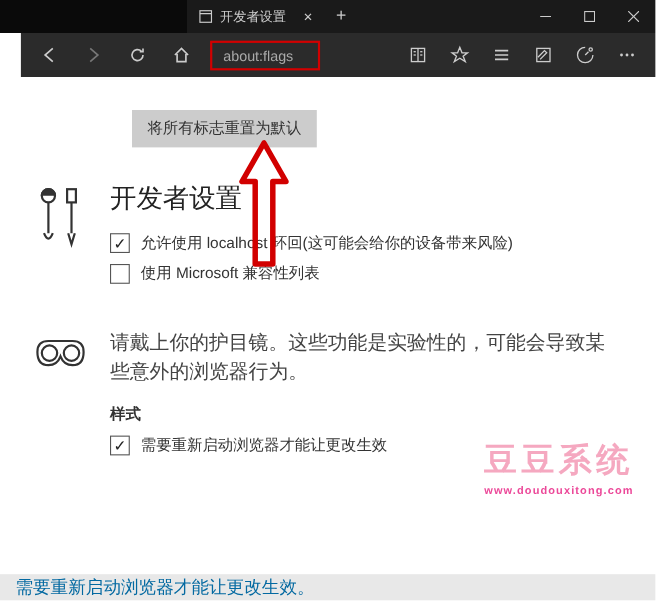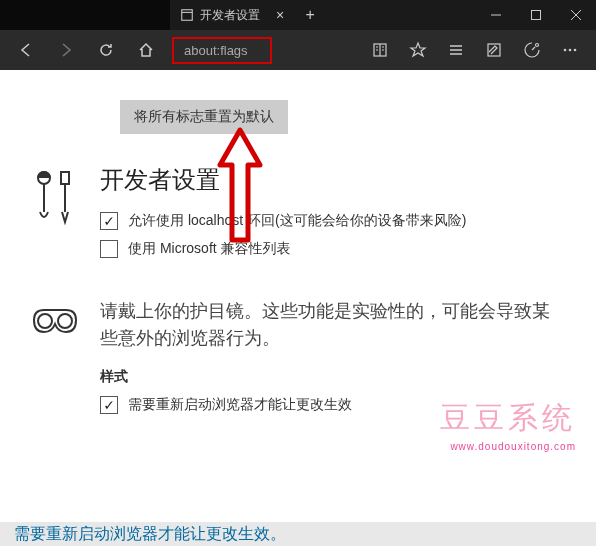--- a/index.html
+++ b/index.html
@@ -6,21 +6,21 @@
     body { font-family: "Segoe UI", "Microsoft YaHei", sans-serif; width: 596px; height: 546px; overflow: hidden; background: #fff; position: relative; }
     
     .titlebar { background: #1a1a1a; height: 30px; display: flex; align-items: center; color: #ccc; }
     .titlebar-left { width: 170px; height: 100%; background: #0a0a0a; }
     .tab { display: flex; align-items: center; padding: 0 10px; height: 100%; font-size: 12px; gap: 6px; }
     .tab-icon { width: 14px; height: 14px; }
     .tab-close { margin-left: auto; padding: 0 6px; font-size: 14px; }
     .titlebar-right { margin-left: auto; display: flex; }
     .window-btn { width: 40px; height: 30px; display: flex; align-items: center; justify-content: center; color: #ccc; }
     
-    .toolbar { background: #2b2b2b; height: 40px; display: flex; align-items: center; padding: 0 8px; gap: 4px; }
+    .toolbar { background: #2b2b2b; height: 40px; display: flex; align-items: center; padding: 0 8px; gap: 4px; margin-left: 19px; }
     .nav-btn { width: 36px; height: 36px; display: flex; align-items: center; justify-content: center; color: #ccc; }
     .address-bar { background: #2b2b2b; color: #aaa; font-size: 13px; padding: 4px 10px; border: 2px solid #d20000; margin: 0 4px; width: 100px; }
     .toolbar-spacer { flex: 1; }
     .toolbar-right { display: flex; gap: 2px; }
     
     .content { padding: 0 20px; height: calc(100% - 70px - 42px); overflow: hidden; background: #fff; position: relative; }
     
     .reset-btn { background: #ccc; border: none; padding: 8px 14px; font-size: 14px; margin: 30px 0 0 100px; color: #333; }
     
     .arrow-annotation { position: absolute; left: 210px; top: 50px; pointer-events: none; }
@@ -32,21 +32,21 @@
     .section-desc { font-size: 18px; color: #444; margin-bottom: 14px; line-height: 1.5; }
     
     .checkbox-row { display: flex; align-items: center; gap: 10px; margin-bottom: 10px; font-size: 14px; color: #333; }
     .checkbox { width: 18px; height: 18px; border: 1px solid #555; display: flex; align-items: center; justify-content: center; flex-shrink: 0; }
     .checkbox.checked::after { content: "✓"; font-size: 14px; color: #222; }
     
     .subsection-title { font-size: 14px; font-weight: bold; margin: 16px 0 10px; color: #333; }
     
     .footer-bar { position: absolute; bottom: 0; left: 0; right: 0; height: 24px; background: #e8e8e8; display: flex; align-items: center; padding: 0 14px; font-size: 16px; color: #0369a1; }
     
-    .watermark { position: absolute; right: 20px; bottom: 52px; text-align: right; pointer-events: none; }
+    .watermark { position: absolute; right: 20px; bottom: 52px; text-align: right; pointer-events: none; font-weight: bold; }
     .watermark-cn { font-family: "STKaiti", "KaiTi", serif; font-size: 30px; color: #f5a8c0; letter-spacing: 4px; }
     .watermark-url { font-size: 10px; color: #ec4899; letter-spacing: 1px; margin-top: 2px; }
   </style>
 </head>
 <body>
 
 <div class="titlebar">
   <div class="titlebar-left"></div>
   <div class="tab">
     <svg class="tab-icon" viewBox="0 0 16 16" fill="none" stroke="#ccc" stroke-width="1.2">

